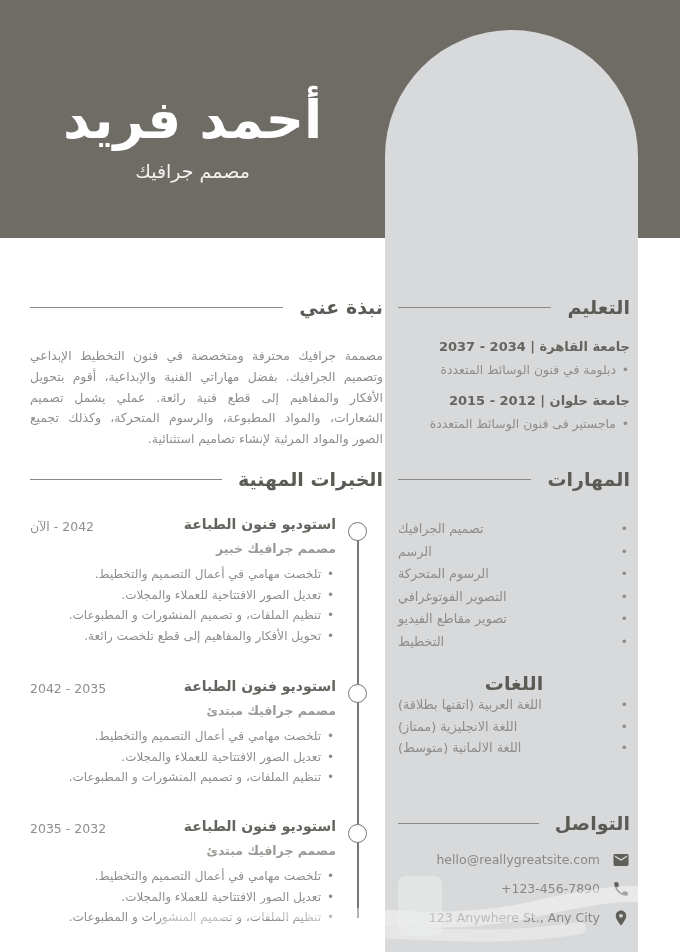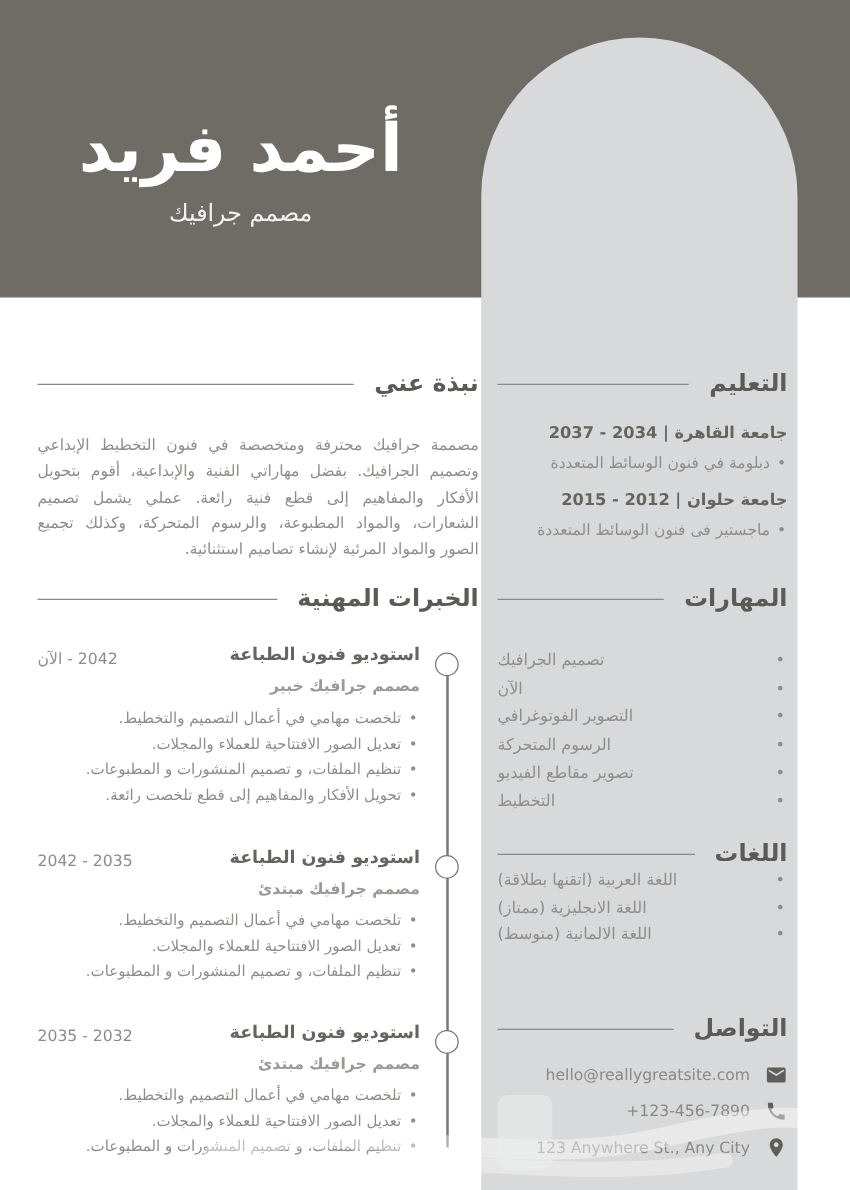--- a/index.html
+++ b/index.html
@@ -40,21 +40,21 @@
   
   #edu-head{top:296px;right:50px;width:232px;}
   #edu-body{top:338px;right:50px;width:232px;}
   .edu-item .school{font-size:13px;font-weight:bold;color:#66645F;line-height:17px;}
   .edu-item ul{margin:5px 0 0;padding:0;list-style:none;}
   .edu-item li{position:relative;padding-right:14px;font-size:12.4px;line-height:20px;color:#8F8D8A;}
   .edu-item li::before{content:"•";position:absolute;right:1px;top:0;color:#8F8D8A;}
   .edu-item + .edu-item{margin-top:12px;}
   #skills-head{top:468px;right:50px;width:232px;}
   #skills-list{top:512px;right:50px;width:232px;}
-  #lang-head{top:672px;right:50px;width:232px;}
+  #lang-head{top:672px;right:50px;width:232px;flex-direction:column;}
   #lang-list{top:688px;right:50px;width:232px;}
   .dotlist{margin:0;padding:6px 0 0;list-style:none;}
   .dotlist li{position:relative;padding-right:16px;font-size:12.8px;line-height:22.5px;color:#8F8D8A;text-align:left;}
   .dotlist li::before{content:"•";position:absolute;right:2px;top:0;color:#8F8D8A;}
   #lang-list .dotlist li{line-height:21.5px;}
   #contact-head{top:812px;right:50px;width:232px;}
   #contact-list{top:850px;right:50px;width:232px;}
   .c-row{display:flex;align-items:center;gap:11px;margin-bottom:10px;}
   .c-icon{width:19px;height:19px;flex:none;display:flex;align-items:center;justify-content:center;}
   .c-icon svg{width:18px;height:18px;fill:#605E59;}
@@ -150,23 +150,23 @@
     </div>
   </div>
 
   <div class="abs sec-head" id="skills-head">
     <h2>المهارات</h2>
     <div class="rule"></div>
   </div>
   <div class="abs" id="skills-list">
     <ul class="dotlist">
       <li>تصميم الجرافيك</li>
-      <li>الآن</li>
+      <li>الرسم</li>
+      <li>الرسوم المتحركة</li>
       <li>التصوير الفوتوغرافي</li>
-      <li>الرسوم المتحركة</li>
       <li>تصوير مقاطع الفيديو</li>
       <li>التخطيط</li>
     </ul>
   </div>
 
   <div class="abs sec-head" id="lang-head">
     <h2>اللغات</h2>
     <div class="rule"></div>
   </div>
   <div class="abs" id="lang-list">

